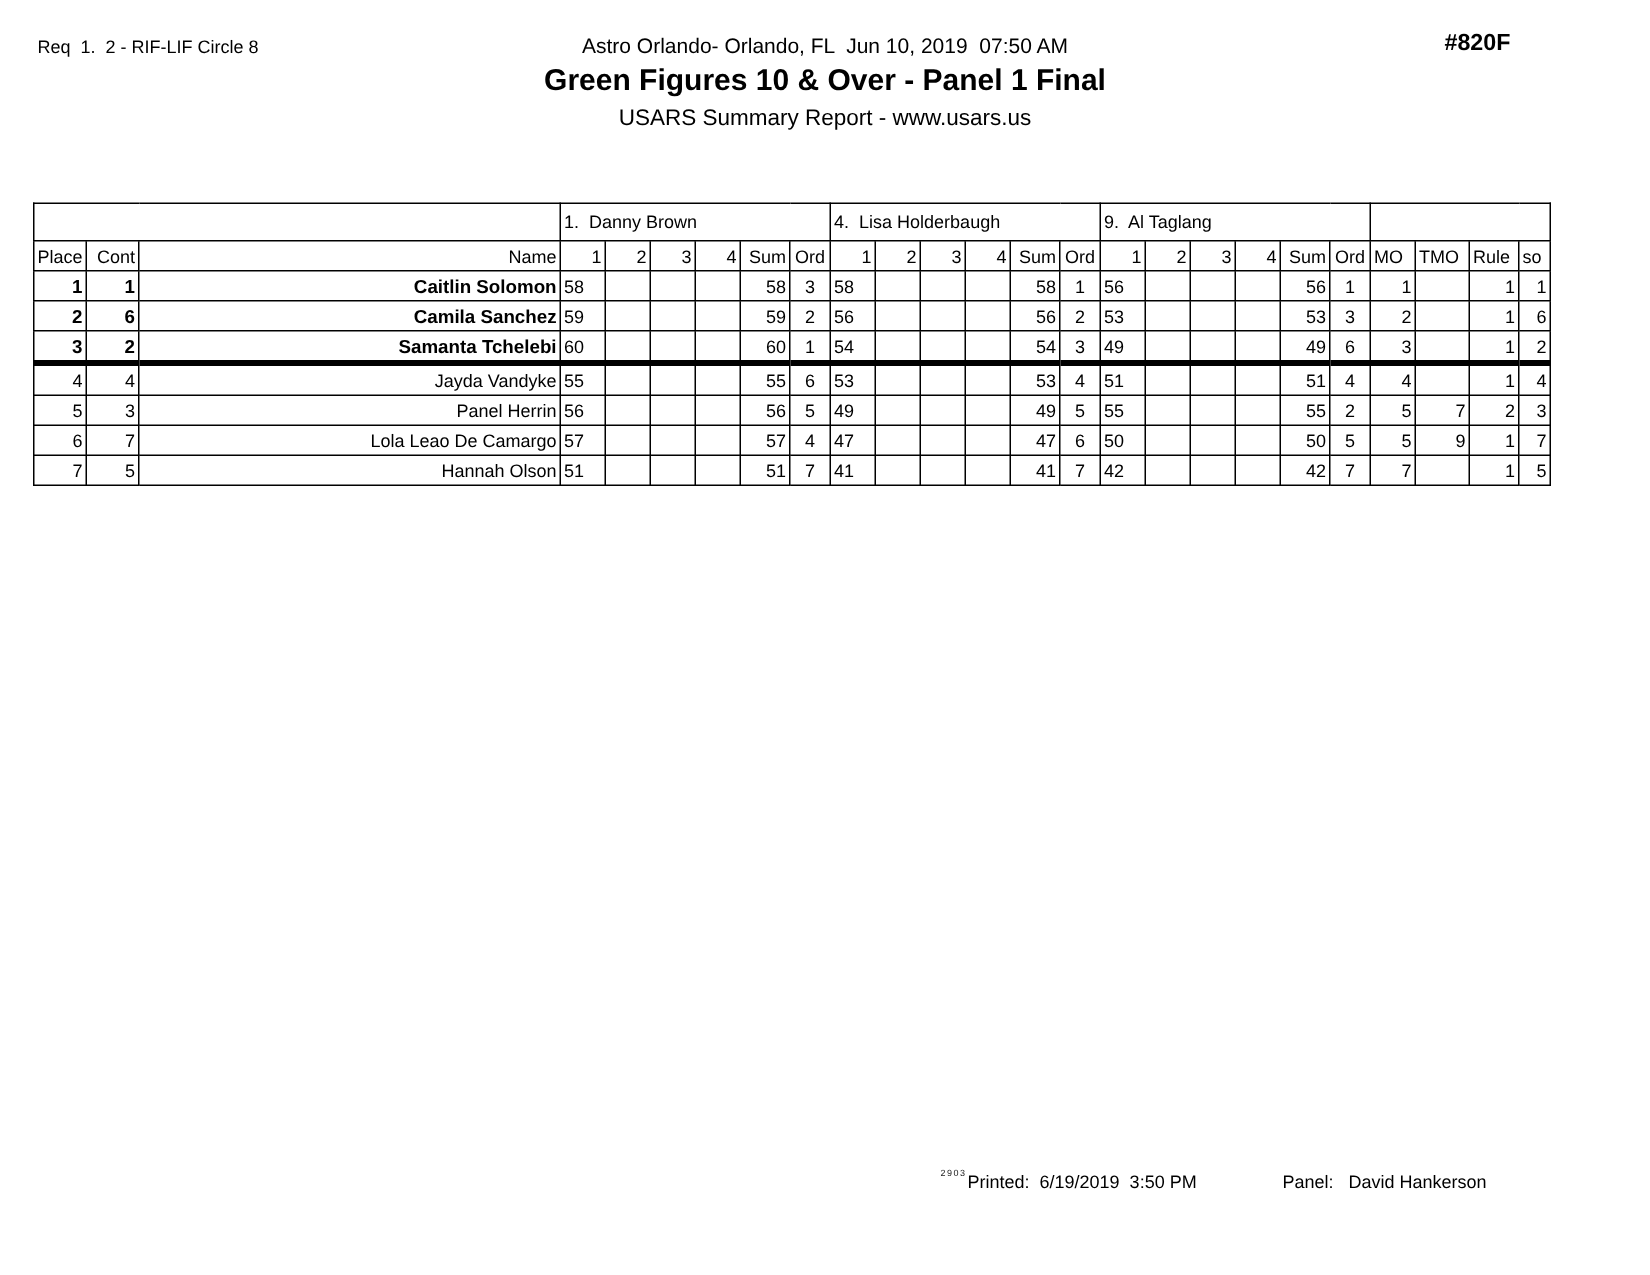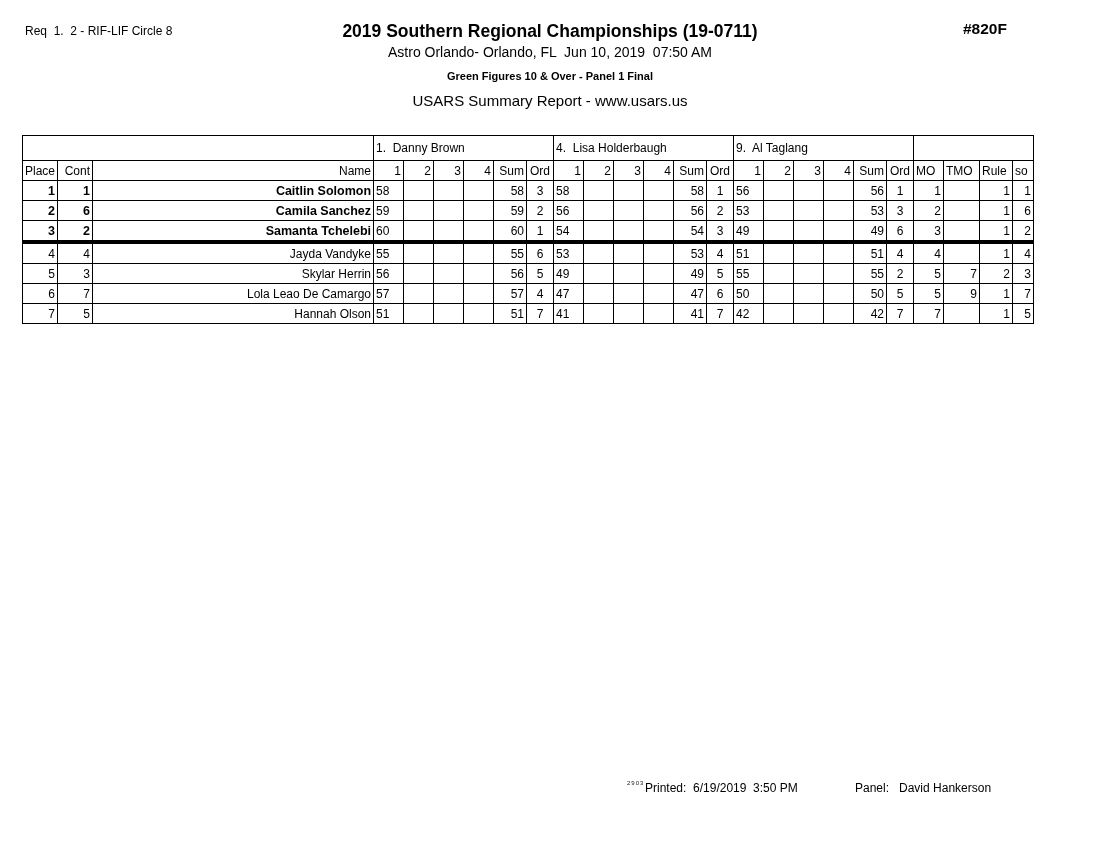--- a/index.html
+++ b/index.html
@@ -5,21 +5,21 @@
   html,body{margin:0;padding:0;background:#ffffff;}
   .page{
     position:relative;width:1100px;height:850px;background:#ffffff;
     font-family:"Liberation Sans", sans-serif;color:#000;overflow:hidden;
   }
   .req{position:absolute;left:25px;top:24px;font-size:12px;white-space:pre;}
   .docnum{position:absolute;left:963px;top:20px;font-size:15.5px;font-weight:bold;}
   .titles{position:absolute;left:0;top:20px;width:1100px;text-align:center;}
   .title-main{font-size:17.5px;font-weight:bold;line-height:22px;white-space:pre;}
   .title-sub{font-size:14px;line-height:21px;white-space:pre;}
-  .title-event{font-size:11px;font-weight:bold;line-height:26px;white-space:pre;}
+  .title-event{font-size:20px;font-weight:bold;line-height:26px;white-space:pre;}
   .title-report{font-size:15px;line-height:24px;white-space:pre;}
 
   table.results{
     position:absolute;left:22px;top:135px;
     border-collapse:collapse;table-layout:fixed;
     font-size:12px;
     border-radius:25px;
   }
   table.results td, table.results th{
     border:1px solid #000;height:19px;padding:0 2px;
@@ -42,21 +42,20 @@
 </style>
 </head>
 <body>
 
 <div class="page">
 
   <div class="req">Req  1.  2 - RIF-LIF Circle 8</div>
   <div class="docnum">#820F</div>
 
   <div class="titles">
-    <div class="title-main">2019 Southern Regional Championships (19-0711)</div>
     <div class="title-sub">Astro Orlando- Orlando, FL  Jun 10, 2019  07:50 AM</div>
     <div class="title-event">Green Figures 10 &amp; Over - Panel 1 Final</div>
     <div class="title-report">USARS Summary Report - www.usars.us</div>
   </div>
 
   <table class="results">
     <colgroup>
         <col style="width: 34px;">
         <col style="width: 35px;">
         <col style="width: 281px;">
@@ -224,21 +223,21 @@
           <td class="al-r">51</td>
           <td class="ord">4</td>
           <td class="al-c">4</td>
           <td class="al-c"></td>
           <td class="al-c">1</td>
           <td class="al-c">4</td>
         </tr>
         <tr>
           <td class="al-c c-place">5</td>
           <td class="al-c c-cont">3</td>
-          <td class="c-name">Skylar Herrin</td>
+          <td class="c-name">Panel Herrin</td>
           <td class="al-l">56</td>
           <td class="al-l"></td>
           <td class="al-l"></td>
           <td class="al-l"></td>
           <td class="al-r">56</td>
           <td class="ord">5</td>
           <td class="al-l">49</td>
           <td class="al-l"></td>
           <td class="al-l"></td>
           <td class="al-l"></td>

